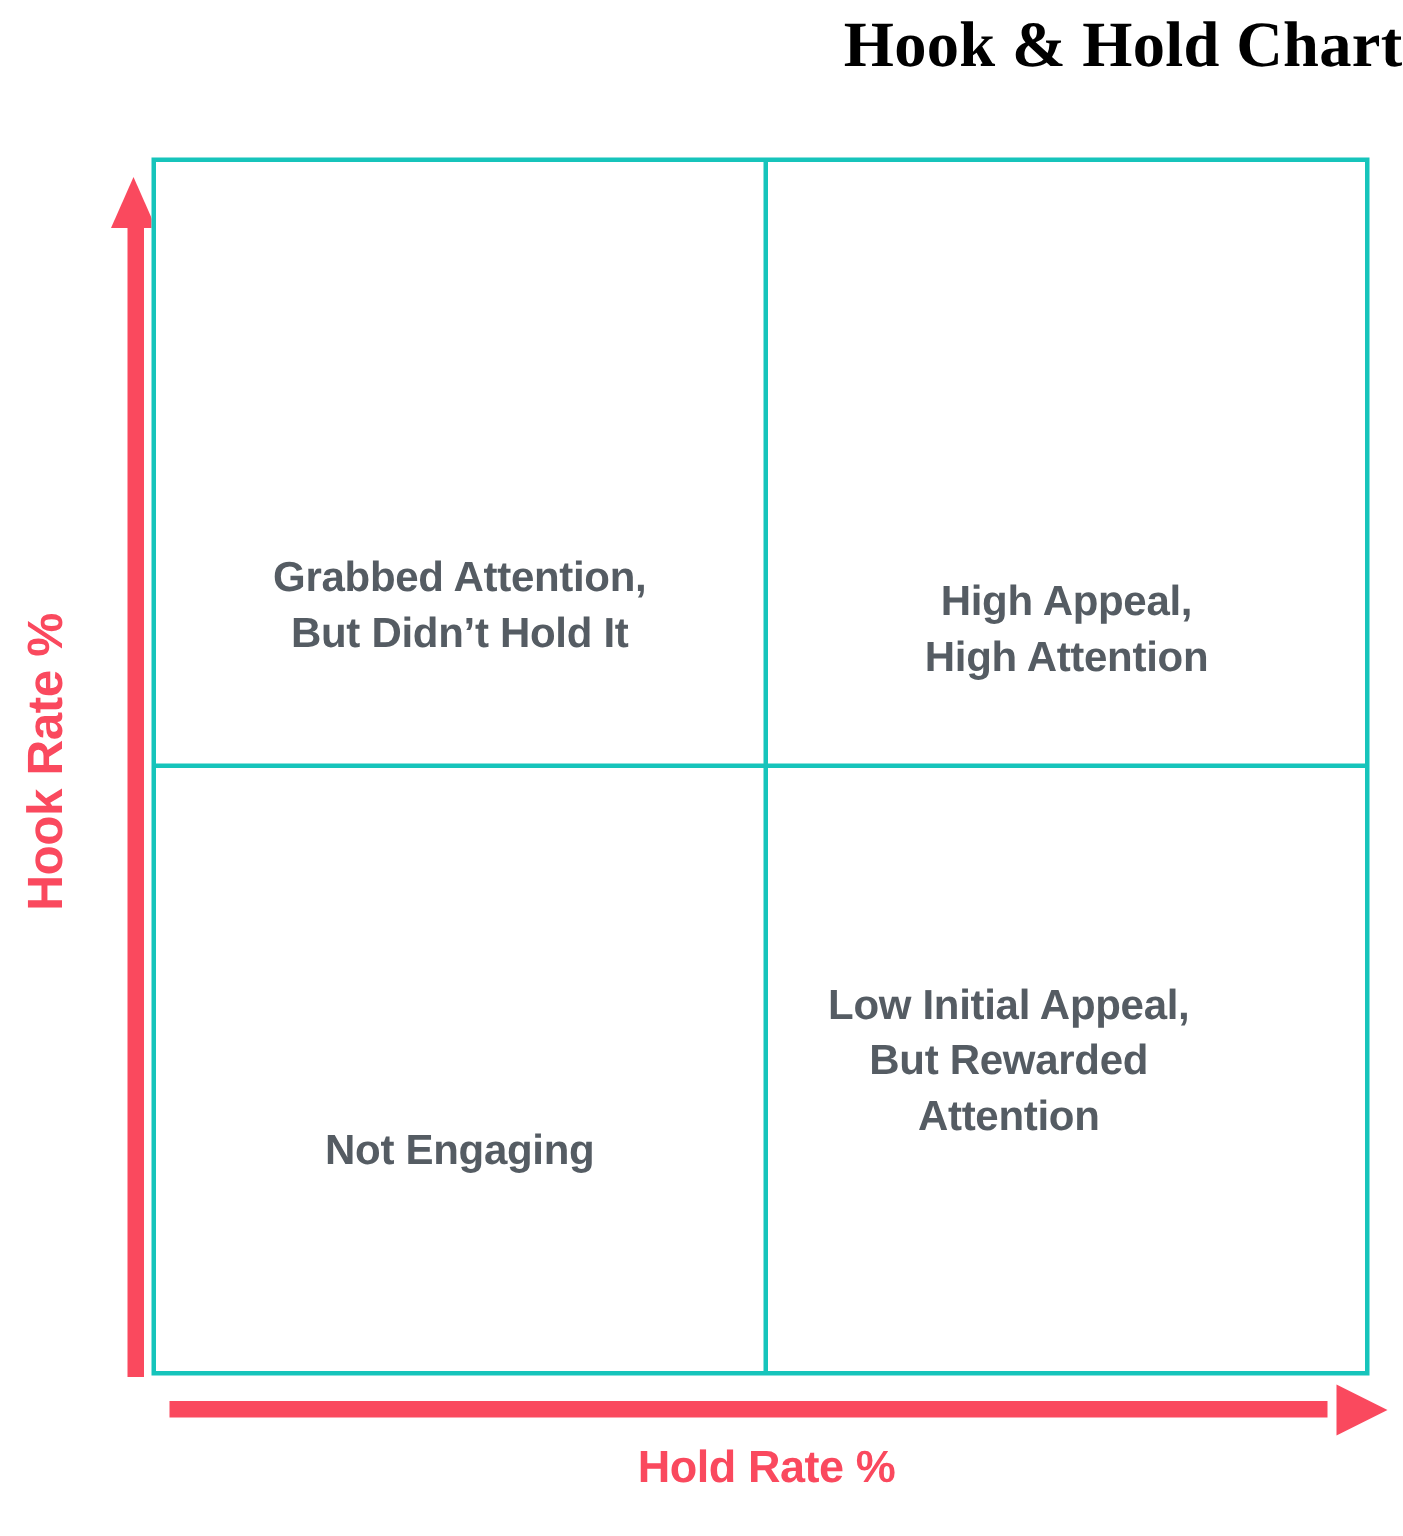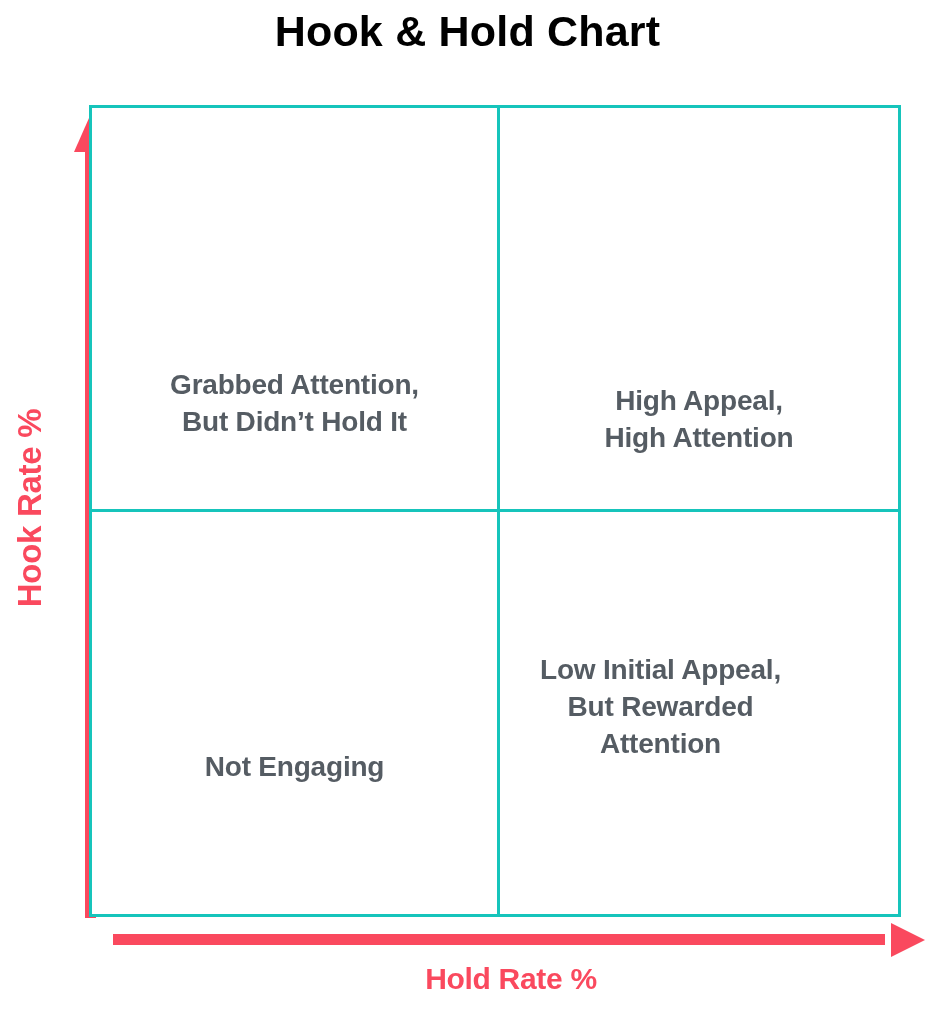--- a/index.html
+++ b/index.html
@@ -16,33 +16,33 @@
   }
 
   
   #chart-title {
     position: absolute;
     top: 0;
     left: 0;
     width: 935px;
     height: 68px;
     line-height: 62px;
-    text-align: center;
-    font-family: Liberation Sans, sans-serif;
+    text-align: right;
+    font-family: Liberation Serif, serif;
     font-weight: bold;
     font-size: 43px;
     color: #000000;
     letter-spacing: 0.2px;
     white-space: nowrap;
   }
 
   
   #quadrant-box {
     position: absolute;
-    left: 89px;
+    left: 101px;
     top: 105px;
     width: 812px;
     height: 812px;
     box-sizing: border-box;
     border: 3px solid #16c4bb;
     background: #ffffff;
   }
   #divider-vertical {
     position: absolute;
     left: 405px;

